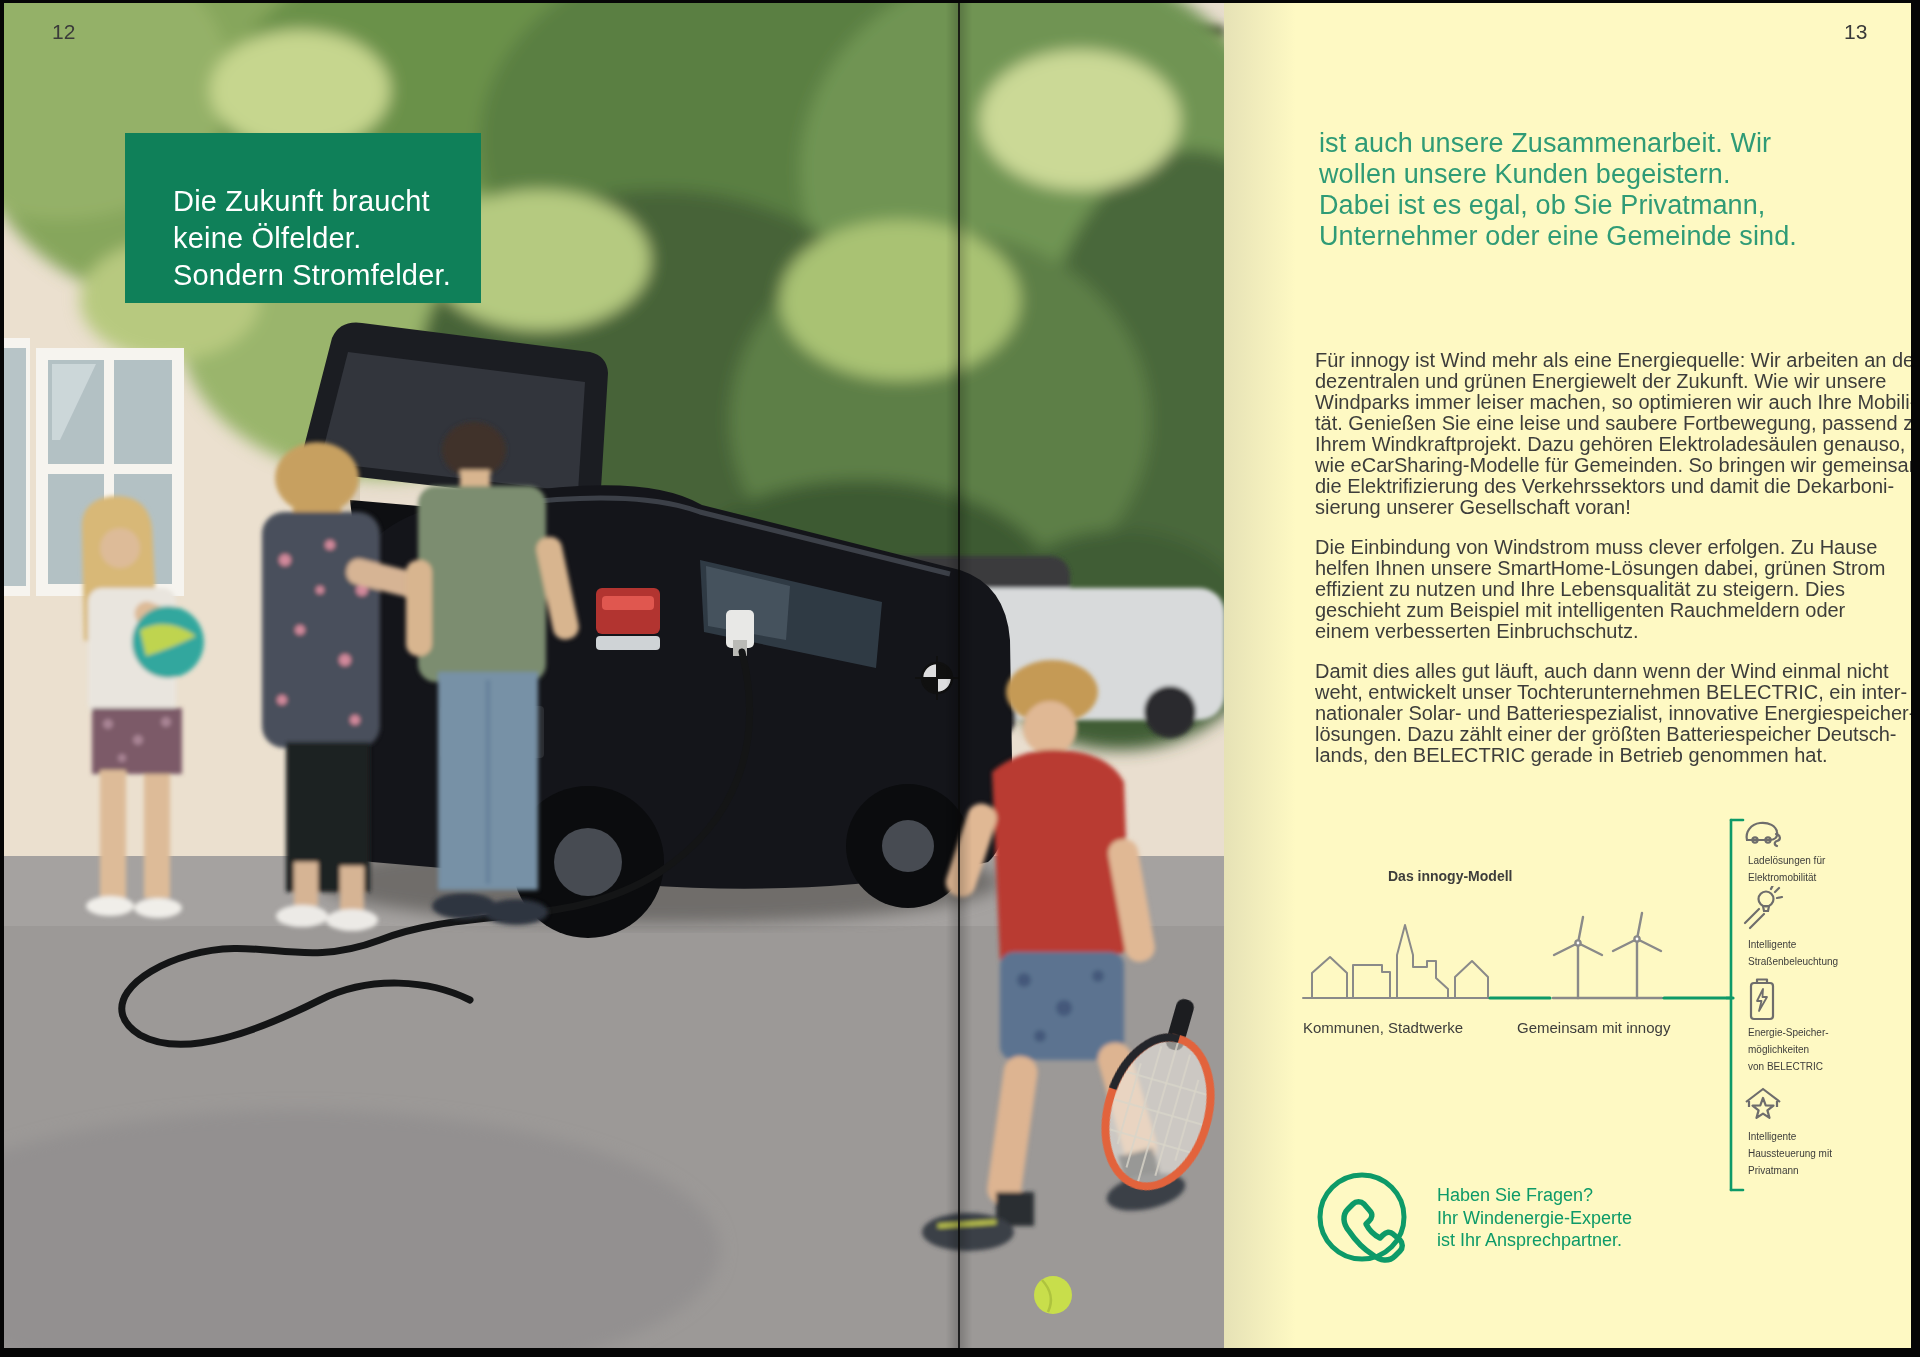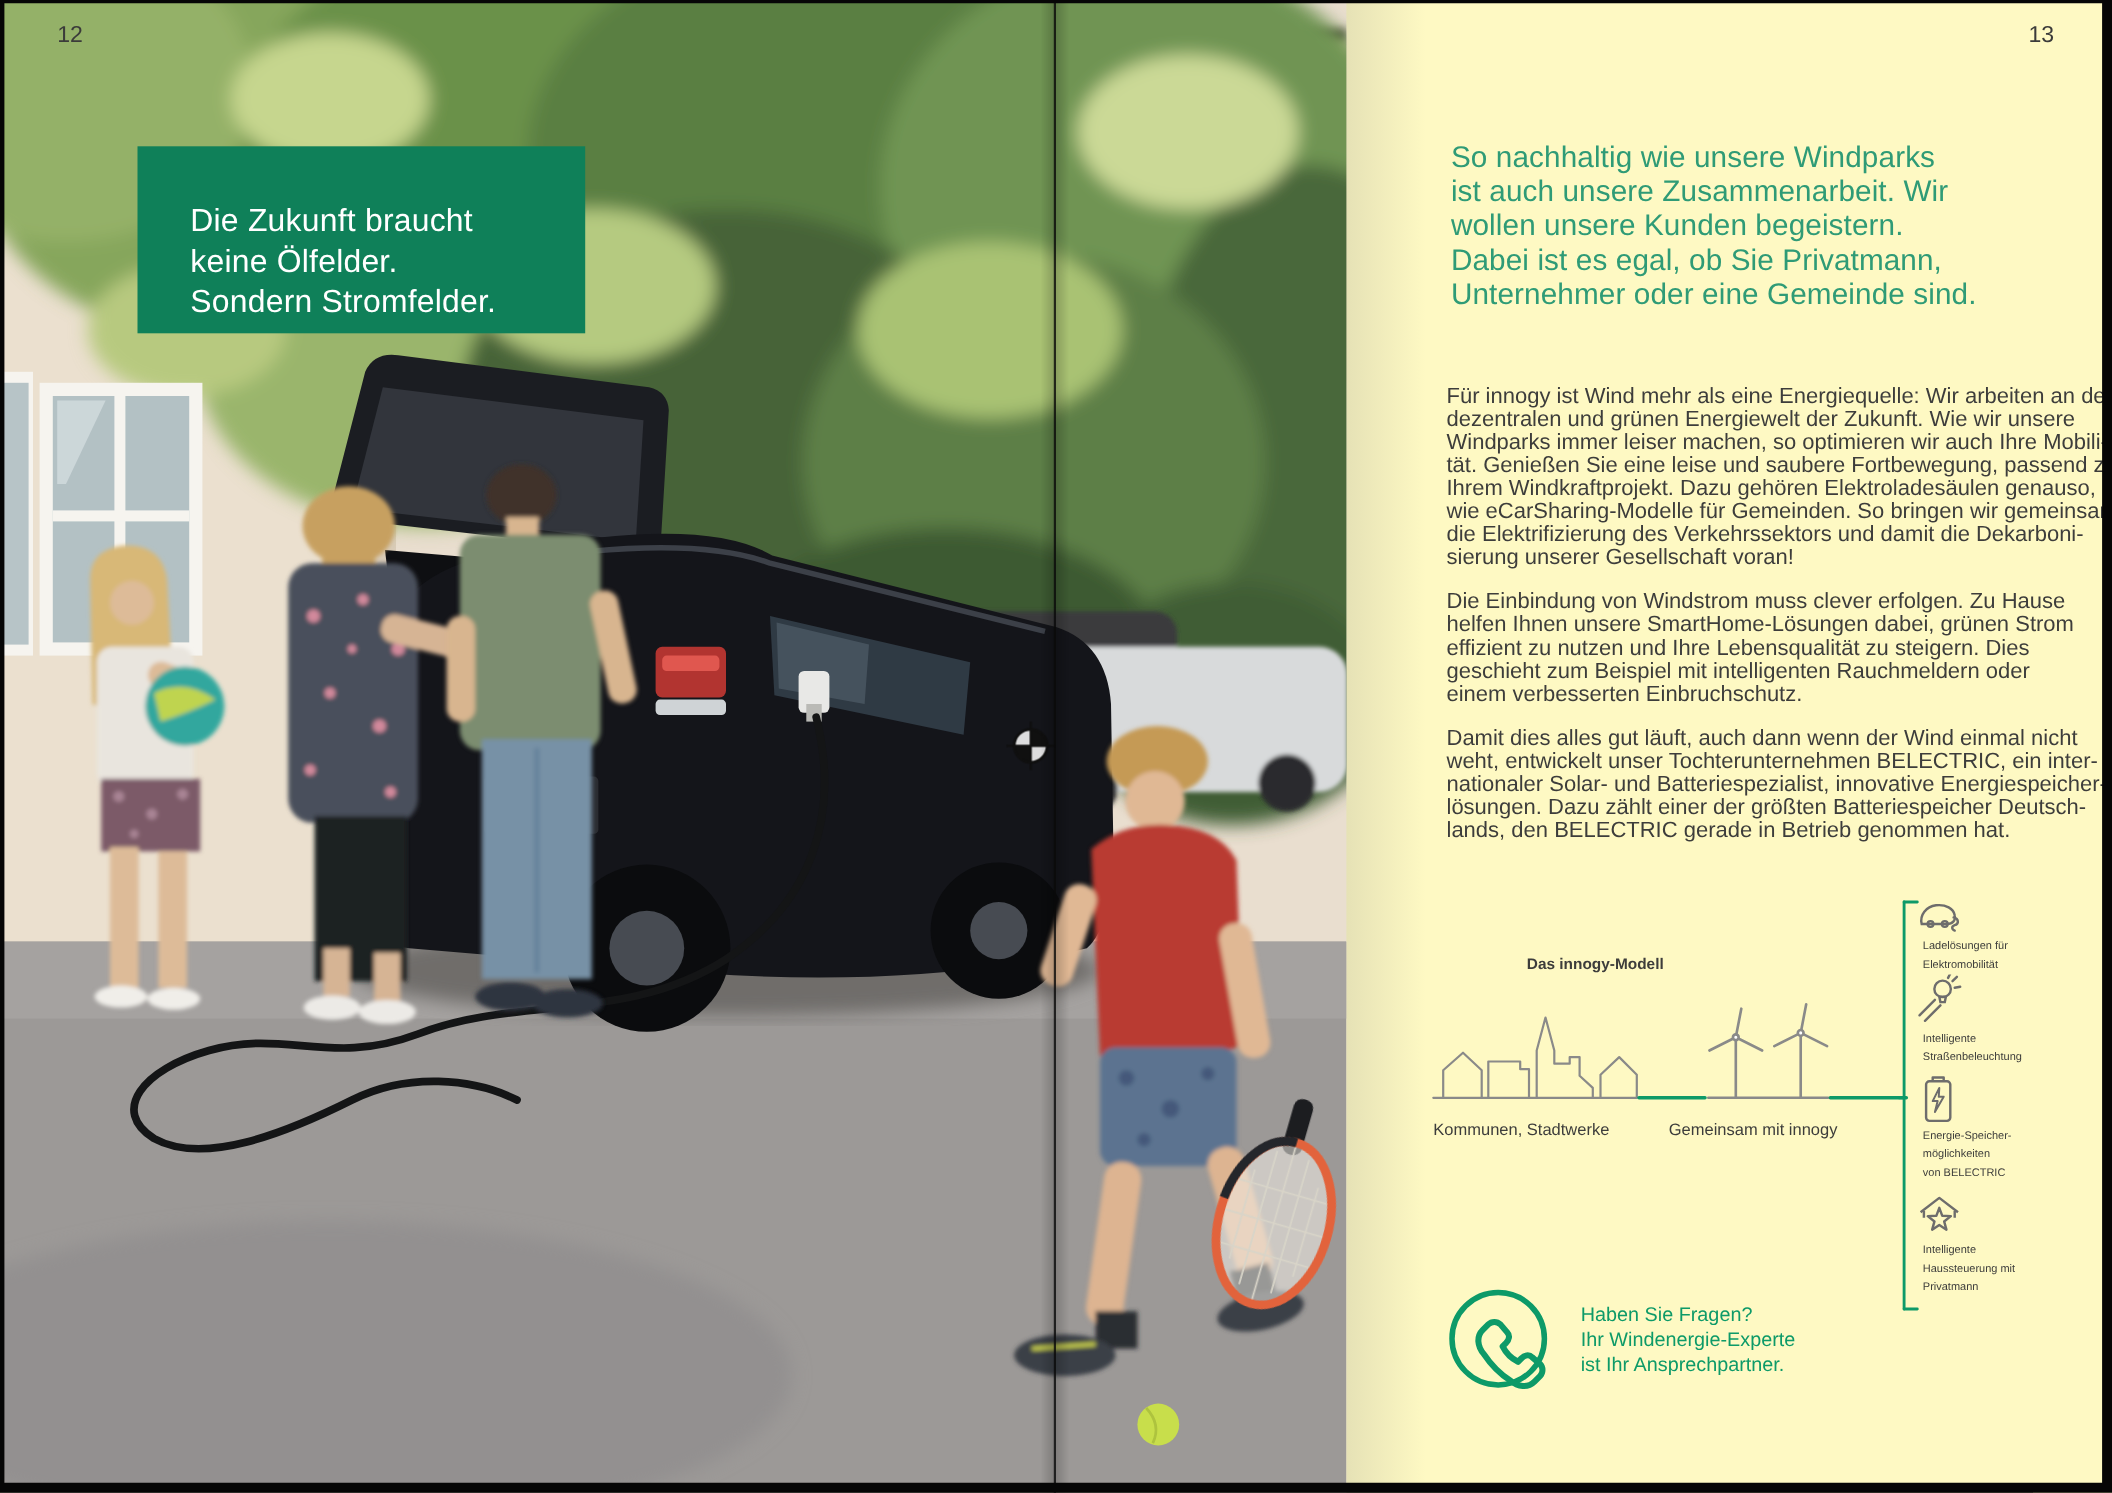--- a/index.html
+++ b/index.html
@@ -10,21 +10,21 @@
 
   
   .photo{left:0;top:0;width:1224px;height:1357px;background:#e9decf}
   .gutter{left:958px;top:0;width:2px;height:1357px;background:rgba(10,10,10,.82)}
   .gutter-shade{left:946px;top:0;width:26px;height:1357px;
     background:linear-gradient(90deg,rgba(0,0,0,0) 0%,rgba(0,0,0,.18) 46%,rgba(0,0,0,.18) 54%,rgba(0,0,0,0) 100%)}
   .page-edge-shade{left:1224px;top:0;width:72px;height:1357px;
     background:linear-gradient(90deg,rgba(120,120,120,.18),rgba(255,255,255,0))}
 
   
-  .quote-box{left:125px;top:133px;width:407px;height:170px;background:#0f8059;
+  .quote-box{left:125px;top:133px;width:356px;height:170px;background:#0f8059;
              padding:50px 0 0 48px;box-sizing:border-box}
   .quote-box .ln{font-size:29px;line-height:37px;color:#ffffff;letter-spacing:.2px}
 
   .pagenum{font-size:21px;color:#3b3b3a}
   .pn-left{left:52px;top:20px}
   .pn-right{left:1844px;top:20px}
 
   
   .headline{left:1319px;top:128px}
   .headline .ln{font-size:27px;line-height:31px;color:#2f9b76;letter-spacing:.1px}
@@ -275,21 +275,20 @@
   <div class="abs pagenum pn-left ln">12</div>
   <div class="abs pagenum pn-right ln">13</div>
 
   <div class="abs quote-box">
     <div class="ln">Die Zukunft braucht</div>
     <div class="ln">keine Ölfelder.</div>
     <div class="ln">Sondern Stromfelder.</div>
   </div>
 
   <div class="abs headline">
-    <div class="ln">So nachhaltig wie unsere Windparks</div>
     <div class="ln">ist auch unsere Zusammenarbeit. Wir</div>
     <div class="ln">wollen unsere Kunden begeistern.</div>
     <div class="ln">Dabei ist es egal, ob Sie Privatmann,</div>
     <div class="ln">Unternehmer oder eine Gemeinde sind.</div>
   </div>
 
   <div class="abs bodycopy p1">
     <div class="ln">Für innogy ist Wind mehr als eine Energiequelle: Wir arbeiten an der</div>
     <div class="ln">dezentralen und grünen Energiewelt der Zukunft. Wie wir unsere</div>
     <div class="ln">Windparks immer leiser machen, so optimieren wir auch Ihre Mobili-</div>

